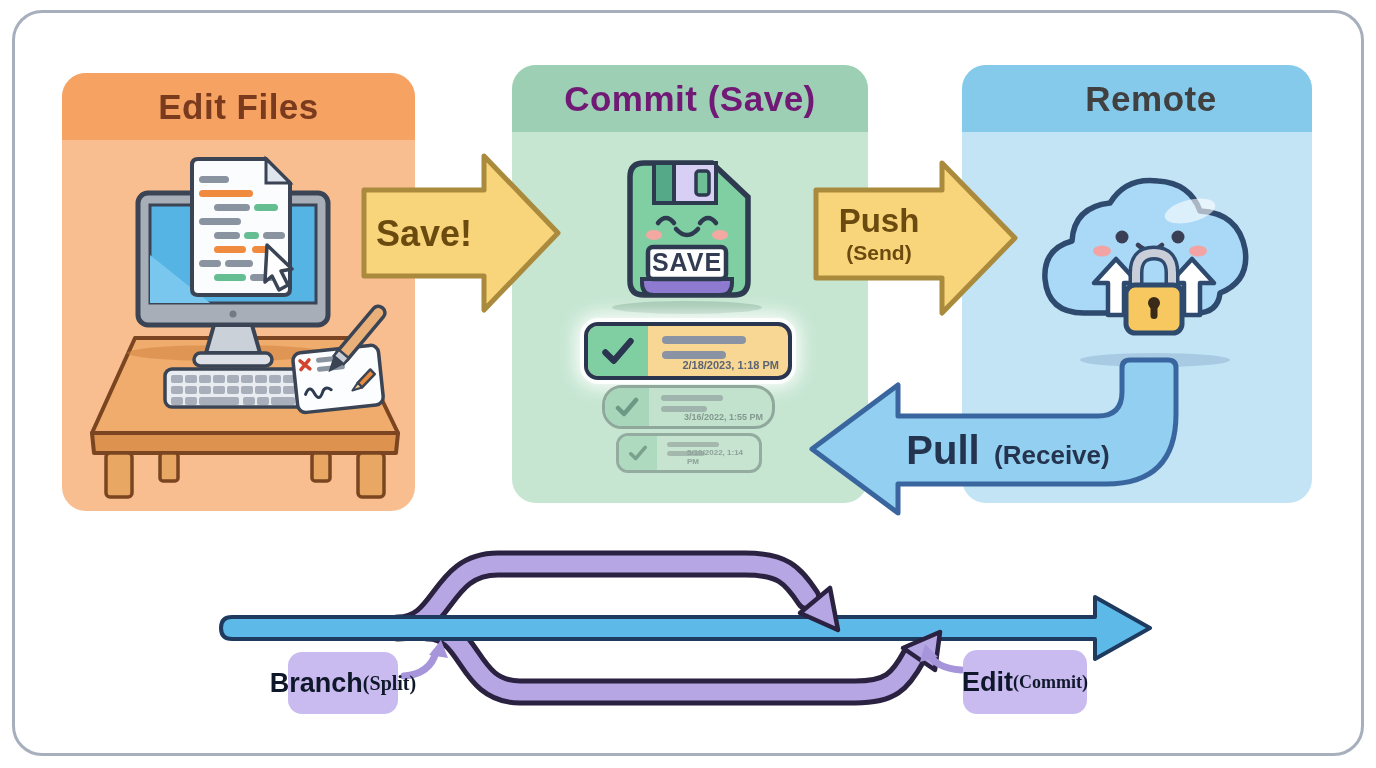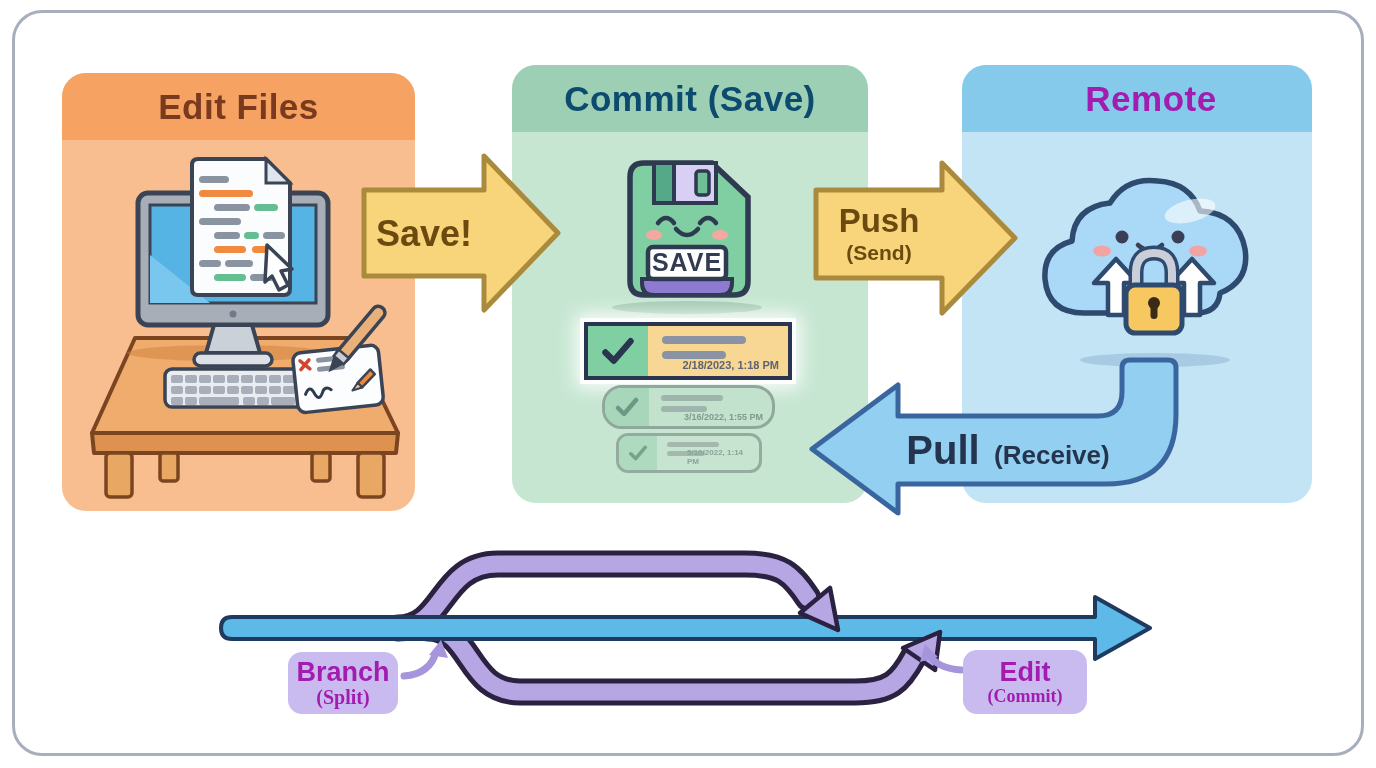--- a/index.html
+++ b/index.html
@@ -9,29 +9,29 @@
          border:3px solid #a7afbd;border-radius:30px;}
 
   
   .panel{position:absolute;top:65px;height:438px;border-radius:24px;overflow:visible;}
   .panel-header{position:absolute;left:0;top:0;width:100%;height:67px;
                 border-radius:24px 24px 0 0;display:flex;align-items:center;justify-content:center;}
   .panel-title{font-size:35px;font-weight:bold;letter-spacing:.5px;}
   .panel.edit{left:62px;width:353px;background:#f9be90;margin-top:8px;}
   .edit-h{background:#f5a262;} .edit-t{color:#7a3a1e;}
   .panel.commit{left:512px;width:356px;background:#c6e6d2;}
-  .commit-h{background:#9ccfb3;} .commit-t{color:#0c4a6e;}
+  .commit-h{background:#9ccfb3;} .commit-t{color:#701a75;}
   .panel.remote{left:962px;width:350px;background:#c2e4f5;}
-  .remote-h{background:#85caeb;} .remote-t{color:#a21caf;margin-left:28px;}
+  .remote-h{background:#85caeb;} .remote-t{color:#404040;margin-left:28px;}
 
   .shadow-ellipse{position:absolute;border-radius:50%;}
 
   
   .commit-row{position:absolute;display:flex;overflow:hidden;box-sizing:border-box;}
-  .row1{left:72px;top:257px;width:208px;height:58px;border:4px solid #2a3550;border-radius:0;
+  .row1{left:72px;top:257px;width:208px;height:58px;border:4px solid #2a3550;border-radius:14px;
         background:#f8d794;box-shadow:0 0 0 4px rgba(255,255,255,.85),0 0 18px 8px rgba(255,255,255,.95);}
   .row2{left:90px;top:320px;width:173px;height:44px;border:3px solid #90a89c;border-radius:20px;background:#c2e2ce;}
   .row3{left:104px;top:368px;width:146px;height:40px;border:3px solid #94ac9f;border-radius:12px;background:#c6e4d0;}
   .check-cell{flex:none;display:flex;align-items:center;justify-content:center;}
   .row1 .check-cell{width:60px;background:#7fcfa2;}
   .row2 .check-cell{width:44px;background:#a8d6ba;}
   .row3 .check-cell{width:38px;background:#aedabf;}
   .row-body{position:relative;flex:1;}
   .bar{position:absolute;border-radius:4px;}
   .row1 .bar{background:#8a93a3;height:8px;}
@@ -42,22 +42,22 @@
   .row2 .stamp{bottom:4px;font-size:9px;color:#84988e;}
   .row3 .stamp{bottom:4px;font-size:8px;color:#8da198;margin-left:30px;}
 
   
   .abs{position:absolute;}
   .block-arrow-text{font-weight:bold;fill:#6b4a10;}
   .pull-text{font-weight:bold;fill:#24344e;}
   .save-text{font-size:36px;} .push-text{font-size:33px;} .push-sub{font-size:21px;}
 
   
-  .bm-label{position:absolute;background:#c9bbef;border-radius:14px;display:flex;flex-direction:column;
-            align-items:center;justify-content:center;line-height:1.05;color:#a21caf;}
+  .bm-label{position:absolute;background:#c9bbef;border-radius:14px;display:flex;flex-direction:row;
+            align-items:center;justify-content:center;line-height:1.05;color:#0f172a;}
   .bm-main{font-size:27px;font-weight:bold;}
   .bm-sub{font-size:20px;font-weight:bold;font-family:Liberation Serif, serif;}
   .merge-lab .bm-sub{font-size:18px;}
 </style>
 </head>
 <body>
 
 <div class="stage">
   <div class="frame"></div>
 

